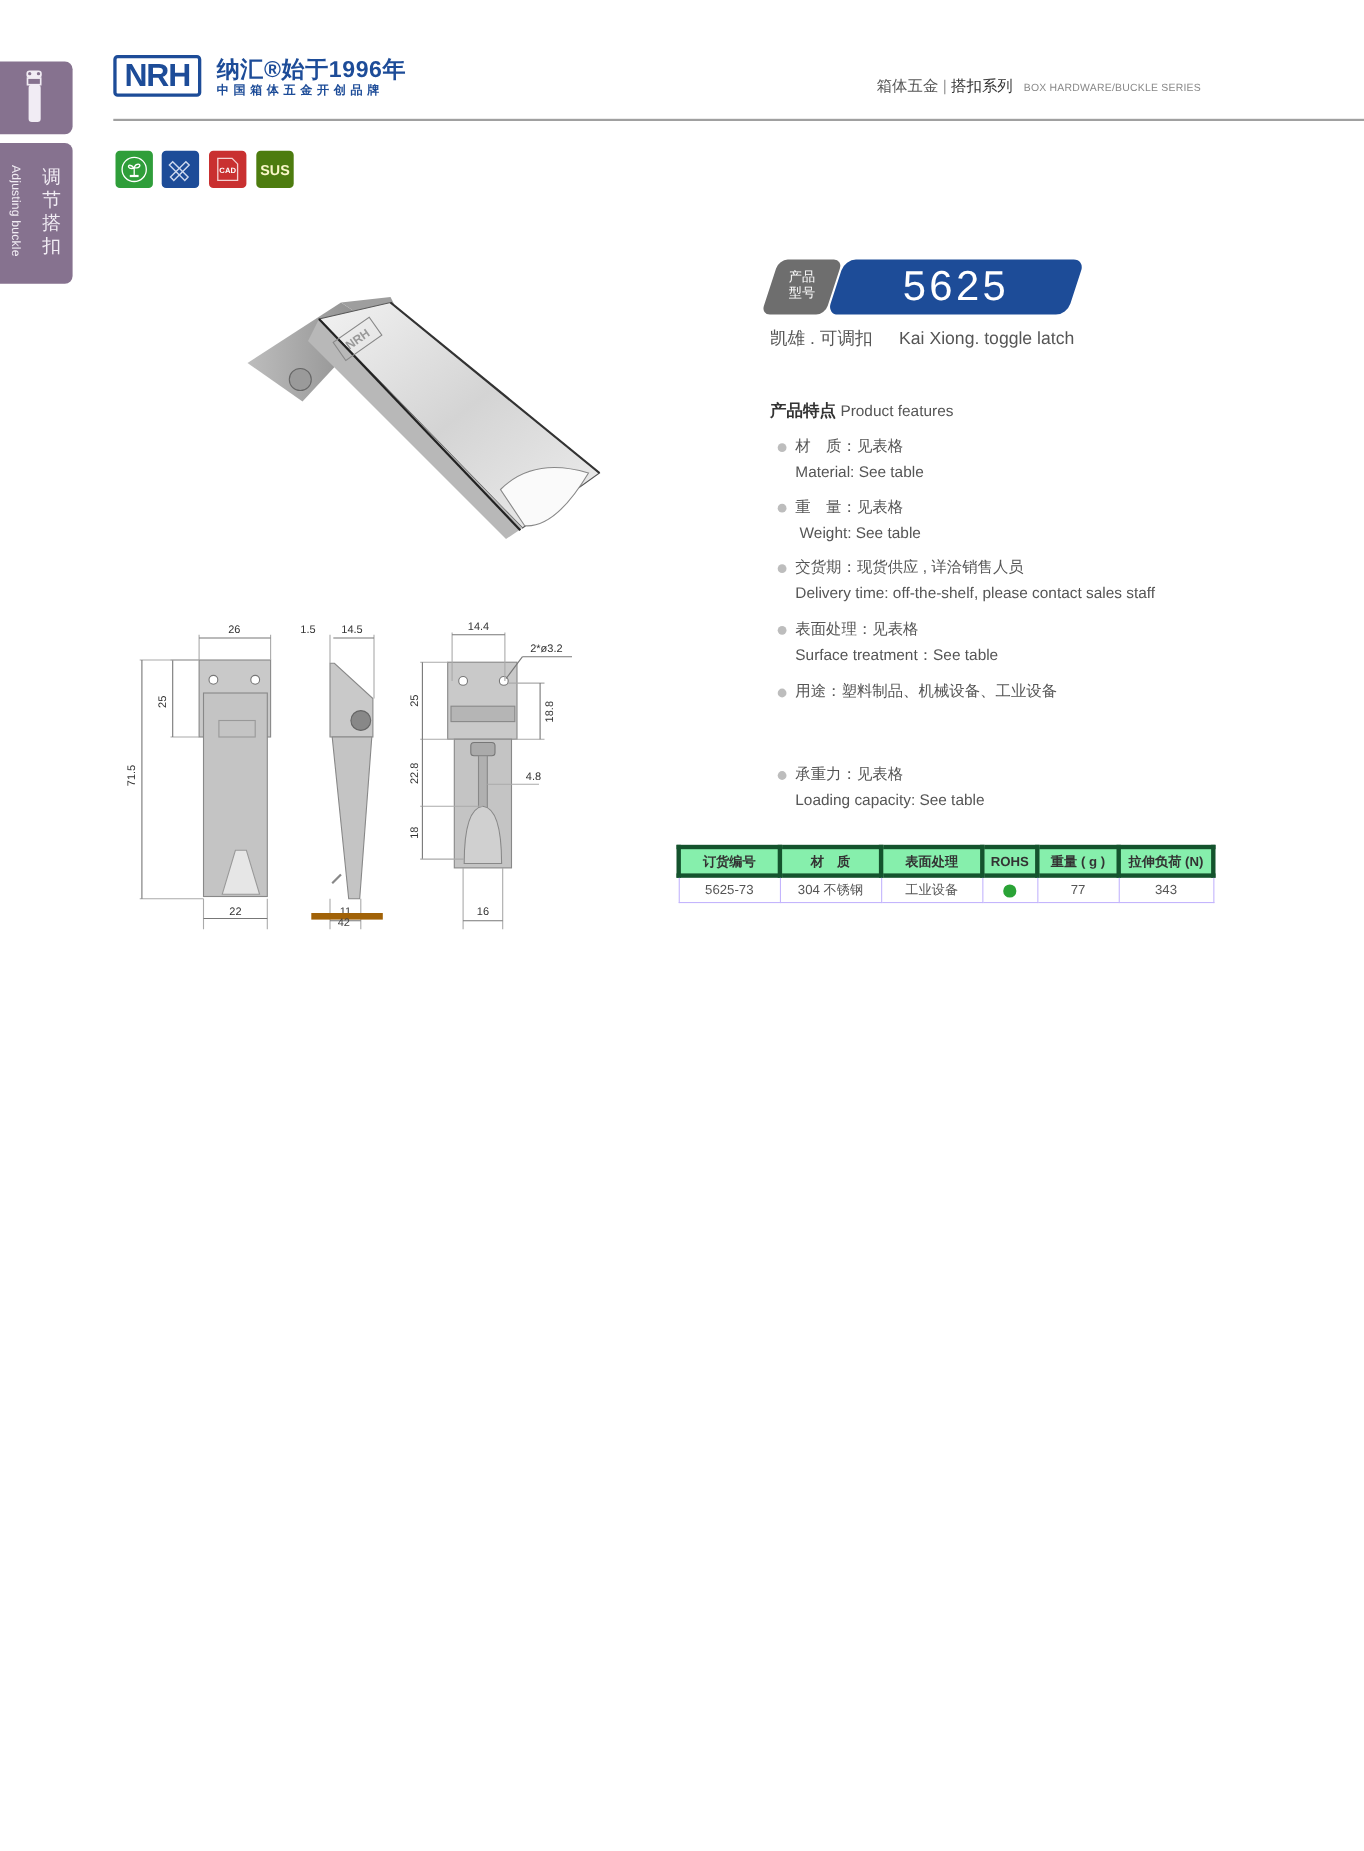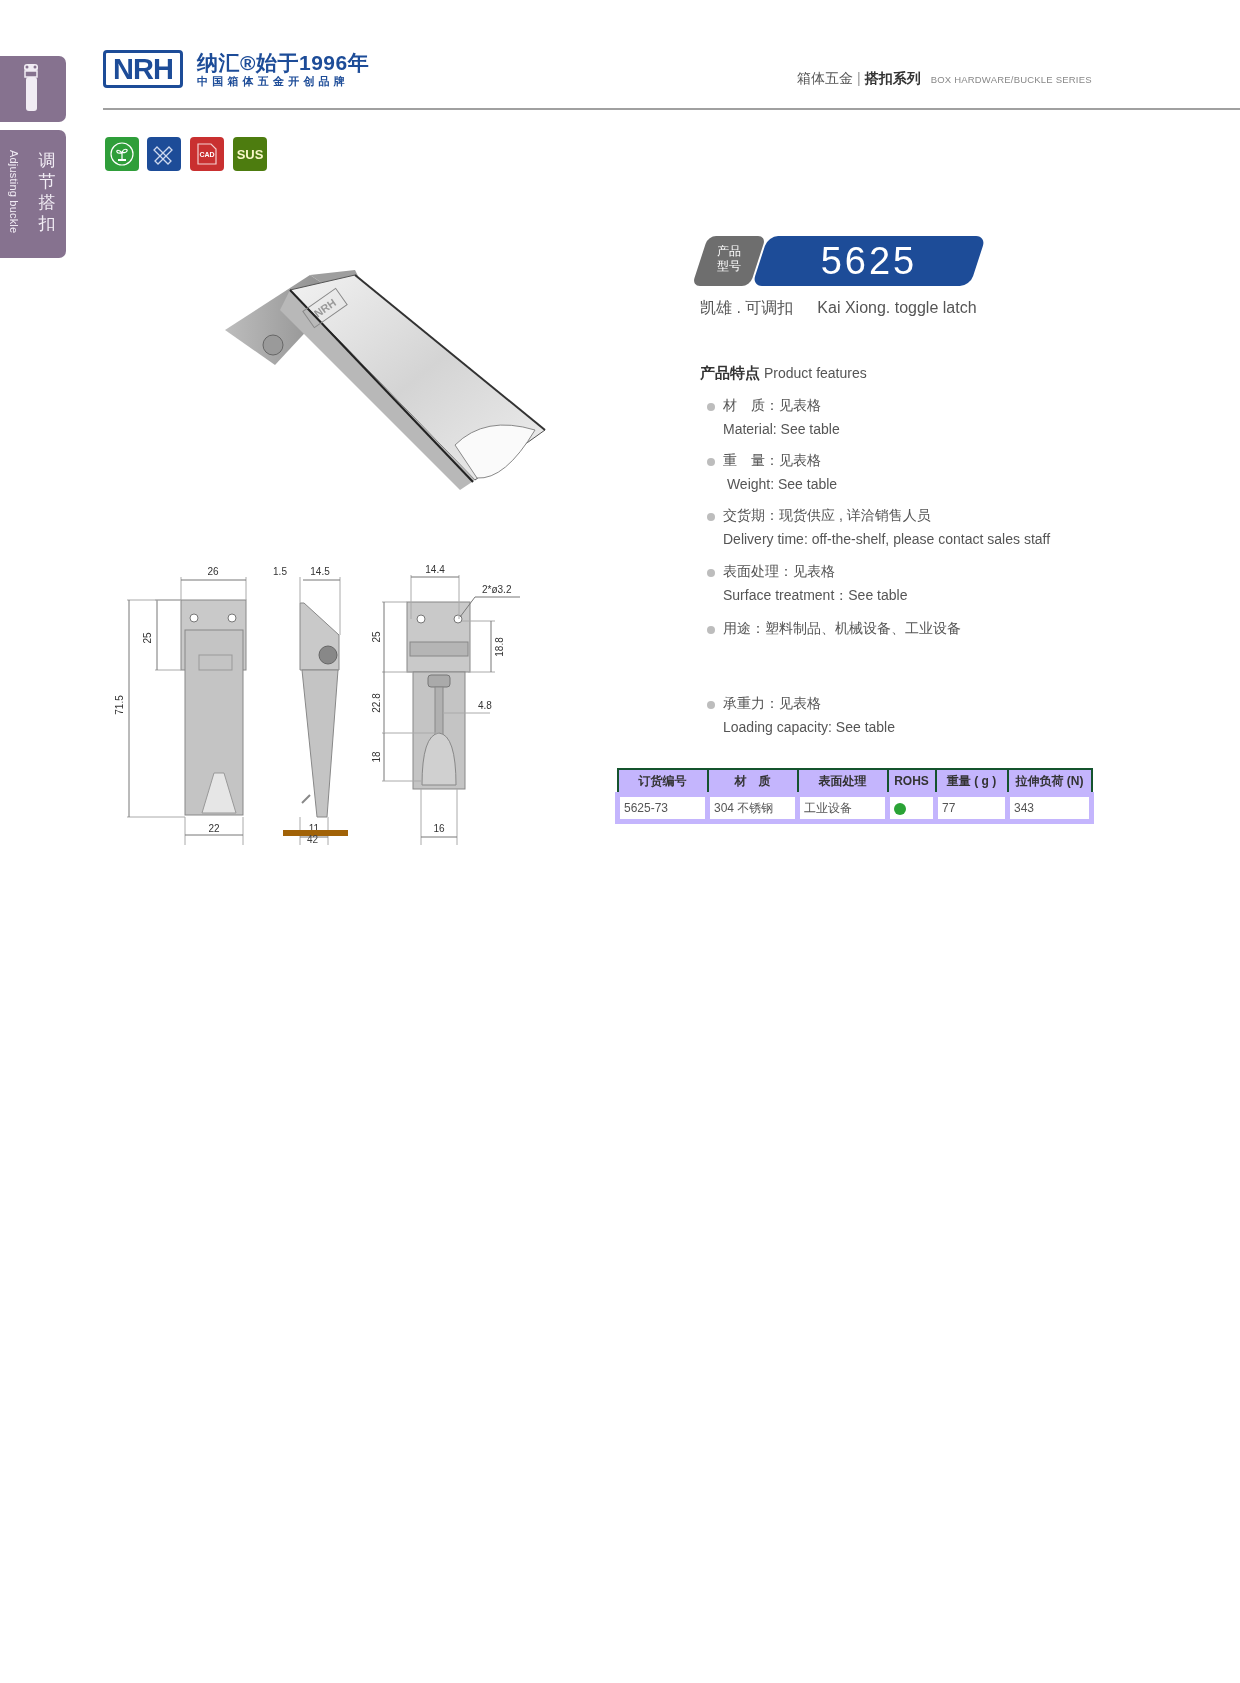--- a/index.html
+++ b/index.html
@@ -13,21 +13,21 @@
   .side-tab.t2 { top:130px; height:128px; }
   .side-cn { position:absolute; left:38px; top:150px; width:18px; font-size:17px; color:#f1ecf4; line-height:21px; text-align:center; }
   .side-en { position:absolute; left:8px; top:150px; writing-mode:vertical-rl; font-size:11px; color:#f1ecf4; letter-spacing:0.2px; }
 
   
   .logo-box { left:103px; top:50px; width:80px; height:38px; border:3px solid #1d4c98; border-radius:4px; box-sizing:border-box;
               color:#1d4c98; font-weight:bold; font-size:29px; line-height:32px; text-align:center; letter-spacing:-1px; }
   .logo-cn1 { left:197px; top:49px; font-size:21px; font-weight:bold; color:#1d4c98; letter-spacing:0.5px; }
   .logo-cn2 { left:197px; top:74px; font-size:11px; font-weight:bold; color:#1d4c98; letter-spacing:4.2px; }
   .hdr-right { left:797px; top:70px; font-size:14px; color:#555; white-space:nowrap; }
-  .hdr-right .b { font-weight:bold; color:#333; }
+  .hdr-right .b { font-weight:normal; color:#333; }
   .hdr-right .sep { color:#999; margin:0 4px; }
   .hdr-right .en { font-size:9.5px; color:#888; margin-left:10px; letter-spacing:0.2px; }
   .hdr-line { left:103px; top:108px; width:1137px; height:2px; background:#a0a0a0; }
 
   
   .cert { top:137px; width:34px; height:34px; border-radius:4px; display:flex; align-items:center; justify-content:center; }
   .cert.green { left:105px; background:#2f9e3a; }
   .cert.blue { left:147px; background:#1d4c98; }
   .cert.red { left:190px; background:#c93030; }
   .cert.yellow { left:233px; background:#4d7c0f; }
@@ -53,22 +53,22 @@
   .feat-title { left:700px; top:364px; font-size:15px; color:#333; }
   .feat-title .cn { font-weight:bold; }
   .feat-title .en { font-size:14px; color:#555; margin-left:4px; }
   .feat { position:absolute; left:707px; width:420px; font-size:14px; color:#555; }
   .feat .cn { position:relative; padding-left:16px; }
   .feat .cn::before { content:""; position:absolute; left:0; top:6px; width:8px; height:8px; border-radius:50%; background:#bdbdbd; }
   .feat .en { padding-left:16px; margin-top:5px; line-height:18px; }
 
   
   table.spec { position:absolute; left:615px; top:768px; border-collapse:collapse; font-size:12px; color:#555; }
-  table.spec th { background:#c4b5fd; color:#333; font-weight:bold; height:22px; border:2px solid #14532d; padding:0 4px; font-size:12px; }
-  table.spec td { height:22px; border:5px solid #c4b5fd; text-align:left; padding:0 4px; }
+  table.spec th { background:#86efac; color:#333; font-weight:bold; height:22px; border:4px solid #14532d; padding:0 4px; font-size:12px; }
+  table.spec td { height:22px; border:1px solid #c4b5fd; text-align:center; padding:0 4px; }
   .rohs-dot { display:inline-block; width:12px; height:12px; border-radius:50%; background:#2aa336; vertical-align:middle; }
 </style>
 </head>
 <body>
 
 <div class="side-tab t1">
   <svg width="66" height="66" viewBox="0 0 66 66">
     <rect x="24" y="8" width="14" height="7" rx="3" fill="#f1ecf4"></rect>
     <circle cx="27" cy="11" r="1.5" fill="#86728f"></circle>
       <circle cx="35" cy="11" r="1.5" fill="#86728f"></circle>

